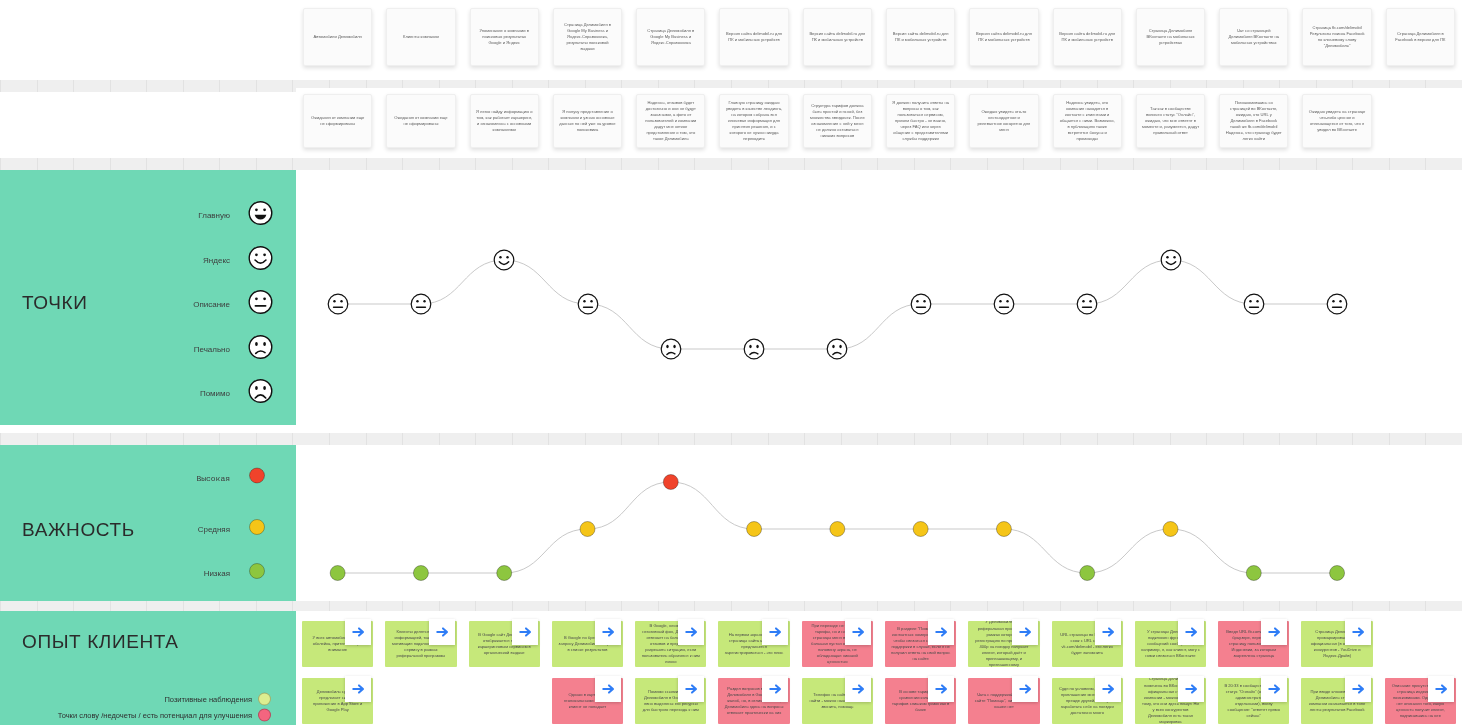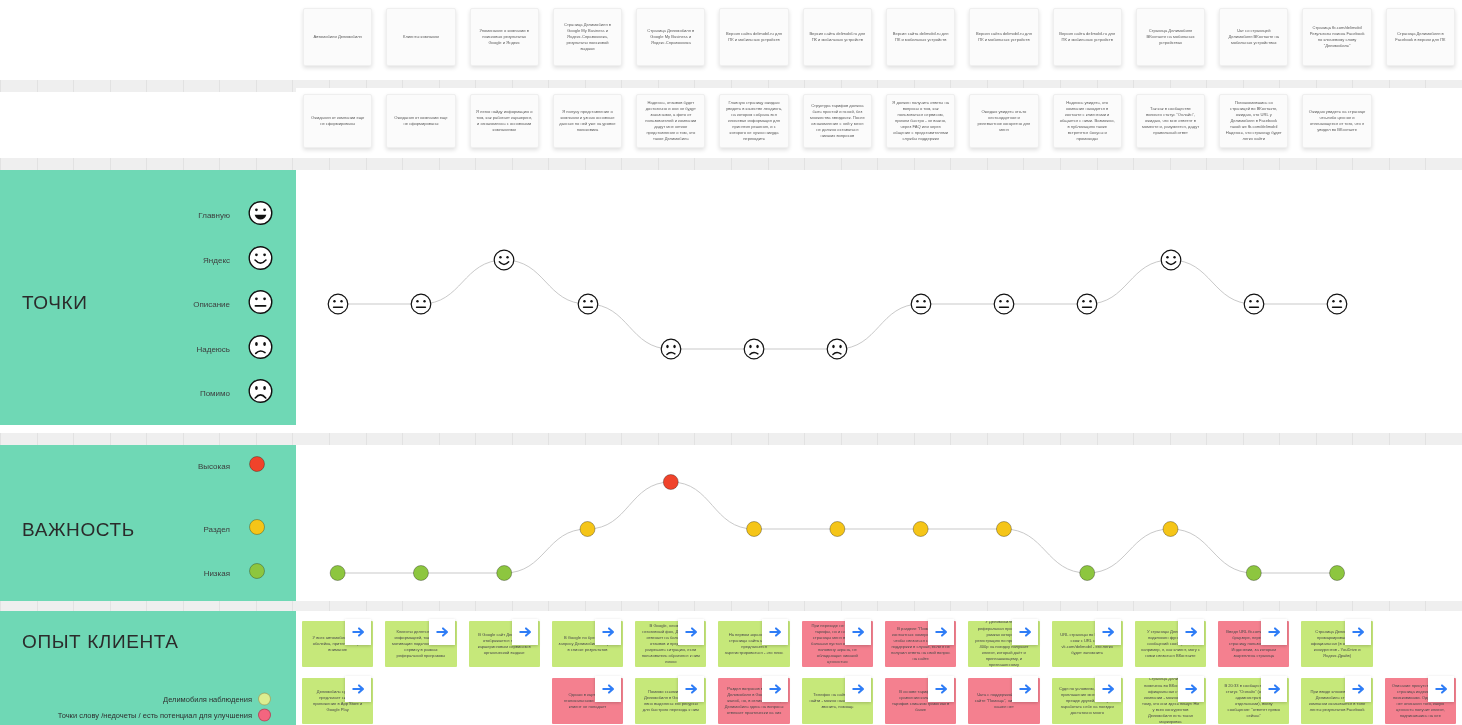--- a/index.html
+++ b/index.html
@@ -313,21 +313,21 @@
           <div class="axis-row" style="top: 125px;">
             <div class="atxt">Описание</div>
             <div class="aicon"><svg width="25" height="25" viewBox="0 0 25 25">
     <circle cx="12.5" cy="12.5" r="11.3" fill="#fff" stroke="#111" stroke-width="1.375"></circle>
     <circle cx="8.431999999999999" cy="9.335999999999999" r="1.375" fill="#111"></circle>
           <circle cx="16.568" cy="9.335999999999999" r="1.375" fill="#111"></circle>
                 <line x1="7.414999999999999" y1="16.342" x2="17.585" y2="16.342" stroke="#111" stroke-width="1.7500000000000002" stroke-linecap="round"></line>
               </svg></div>
           </div>
           <div class="axis-row" style="top: 170px;">
-            <div class="atxt">Надеюсь</div>
+            <div class="atxt">Печально</div>
             <div class="aicon"><svg width="25" height="25" viewBox="0 0 25 25">
     <circle cx="12.5" cy="12.5" r="11.3" fill="#fff" stroke="#111" stroke-width="1.375"></circle>
     <ellipse cx="8.431999999999999" cy="9.562" rx="1.375" ry="2.0625" fill="#111"></ellipse>
           <ellipse cx="16.568" cy="9.562" rx="1.375" ry="2.0625" fill="#111"></ellipse>
                 <path d="M 7.754 18.828000000000003 Q 11.935 14.534 17.02 18.15" fill="none" stroke="#111" stroke-width="1.625" stroke-linecap="round"></path>
               </svg></div>
           </div>
           <div class="axis-row" style="top: 214px;">
             <div class="atxt">Помимо</div>
             <div class="aicon"><svg width="25" height="25" viewBox="0 0 25 25">
@@ -492,28 +492,28 @@
       <i style="left: 1315.8px;"></i>
       <i style="left: 1352.35px;"></i>
       <i style="left: 1388.9px;"></i>
       <i style="left: 1425.45px;"></i>
     </div>
 
   <div class="band" id="band-importance" style="top:445px;height:158px;">
     <div class="band-label" style="height:158px;top:0;">
       <div class="title" style="top:74px;">ВАЖНОСТЬ</div>
       <div id="importance-axis">
-          <div class="axis-row" style="top: 12px;">
+          <div class="axis-row" style="top: 24px; font-family: Liberation Mono, monospace;">
             <div class="atxt">Высокая</div>
             <div class="aicon"><svg width="18" height="18" viewBox="0 0 18 18">
       <circle cx="9" cy="9" r="7.5" fill="#f0432b" stroke="rgba(0,0,0,.28)" stroke-width="1"></circle>
               </svg></div>
           </div>
           <div class="axis-row" style="top: 75px;">
-            <div class="atxt">Раздел</div>
+            <div class="atxt">Средняя</div>
             <div class="aicon"><svg width="18" height="18" viewBox="0 0 18 18">
       <circle cx="9" cy="9" r="7.5" fill="#f5c518" stroke="rgba(0,0,0,.28)" stroke-width="1"></circle>
               </svg></div>
           </div>
           <div class="axis-row" style="top: 119px;">
             <div class="atxt">Низкая</div>
             <div class="aicon"><svg width="18" height="18" viewBox="0 0 18 18">
       <circle cx="9" cy="9" r="7.5" fill="#8dc63f" stroke="rgba(0,0,0,.28)" stroke-width="1"></circle>
               </svg></div>
           </div>
@@ -595,21 +595,21 @@
       <i style="left: 1352.35px;"></i>
       <i style="left: 1388.9px;"></i>
       <i style="left: 1425.45px;"></i>
     </div>
 
   <div class="band" id="band-experience" style="top:611px;height:114px;">
     <div class="band-label" style="height:114px;top:0;text-align:right;">
       <div class="title" style="top:20px;">ОПЫТ КЛИЕНТА</div>
       <div id="exp-legend">
           <div class="legend-row" style="top: 81px; left: 0px; width: 296px;">
-            <div class="ltxt">Делимобиля наблюдения</div>
+            <div class="ltxt">Позитивные наблюдения</div>
             <div class="ldot" style="background: rgb(220, 238, 144);"></div>
           </div>
           <div class="legend-row" style="top: 97px; left: 0px; width: 296px;">
             <div class="ltxt">Точки слову /недочеты / есть потенциал для улучшения</div>
             <div class="ldot" style="background: rgb(244, 101, 127);"></div>
           </div>
         </div>
     </div>
     <div class="band-body" style="height:114px;">
       <div id="exp-notes">

